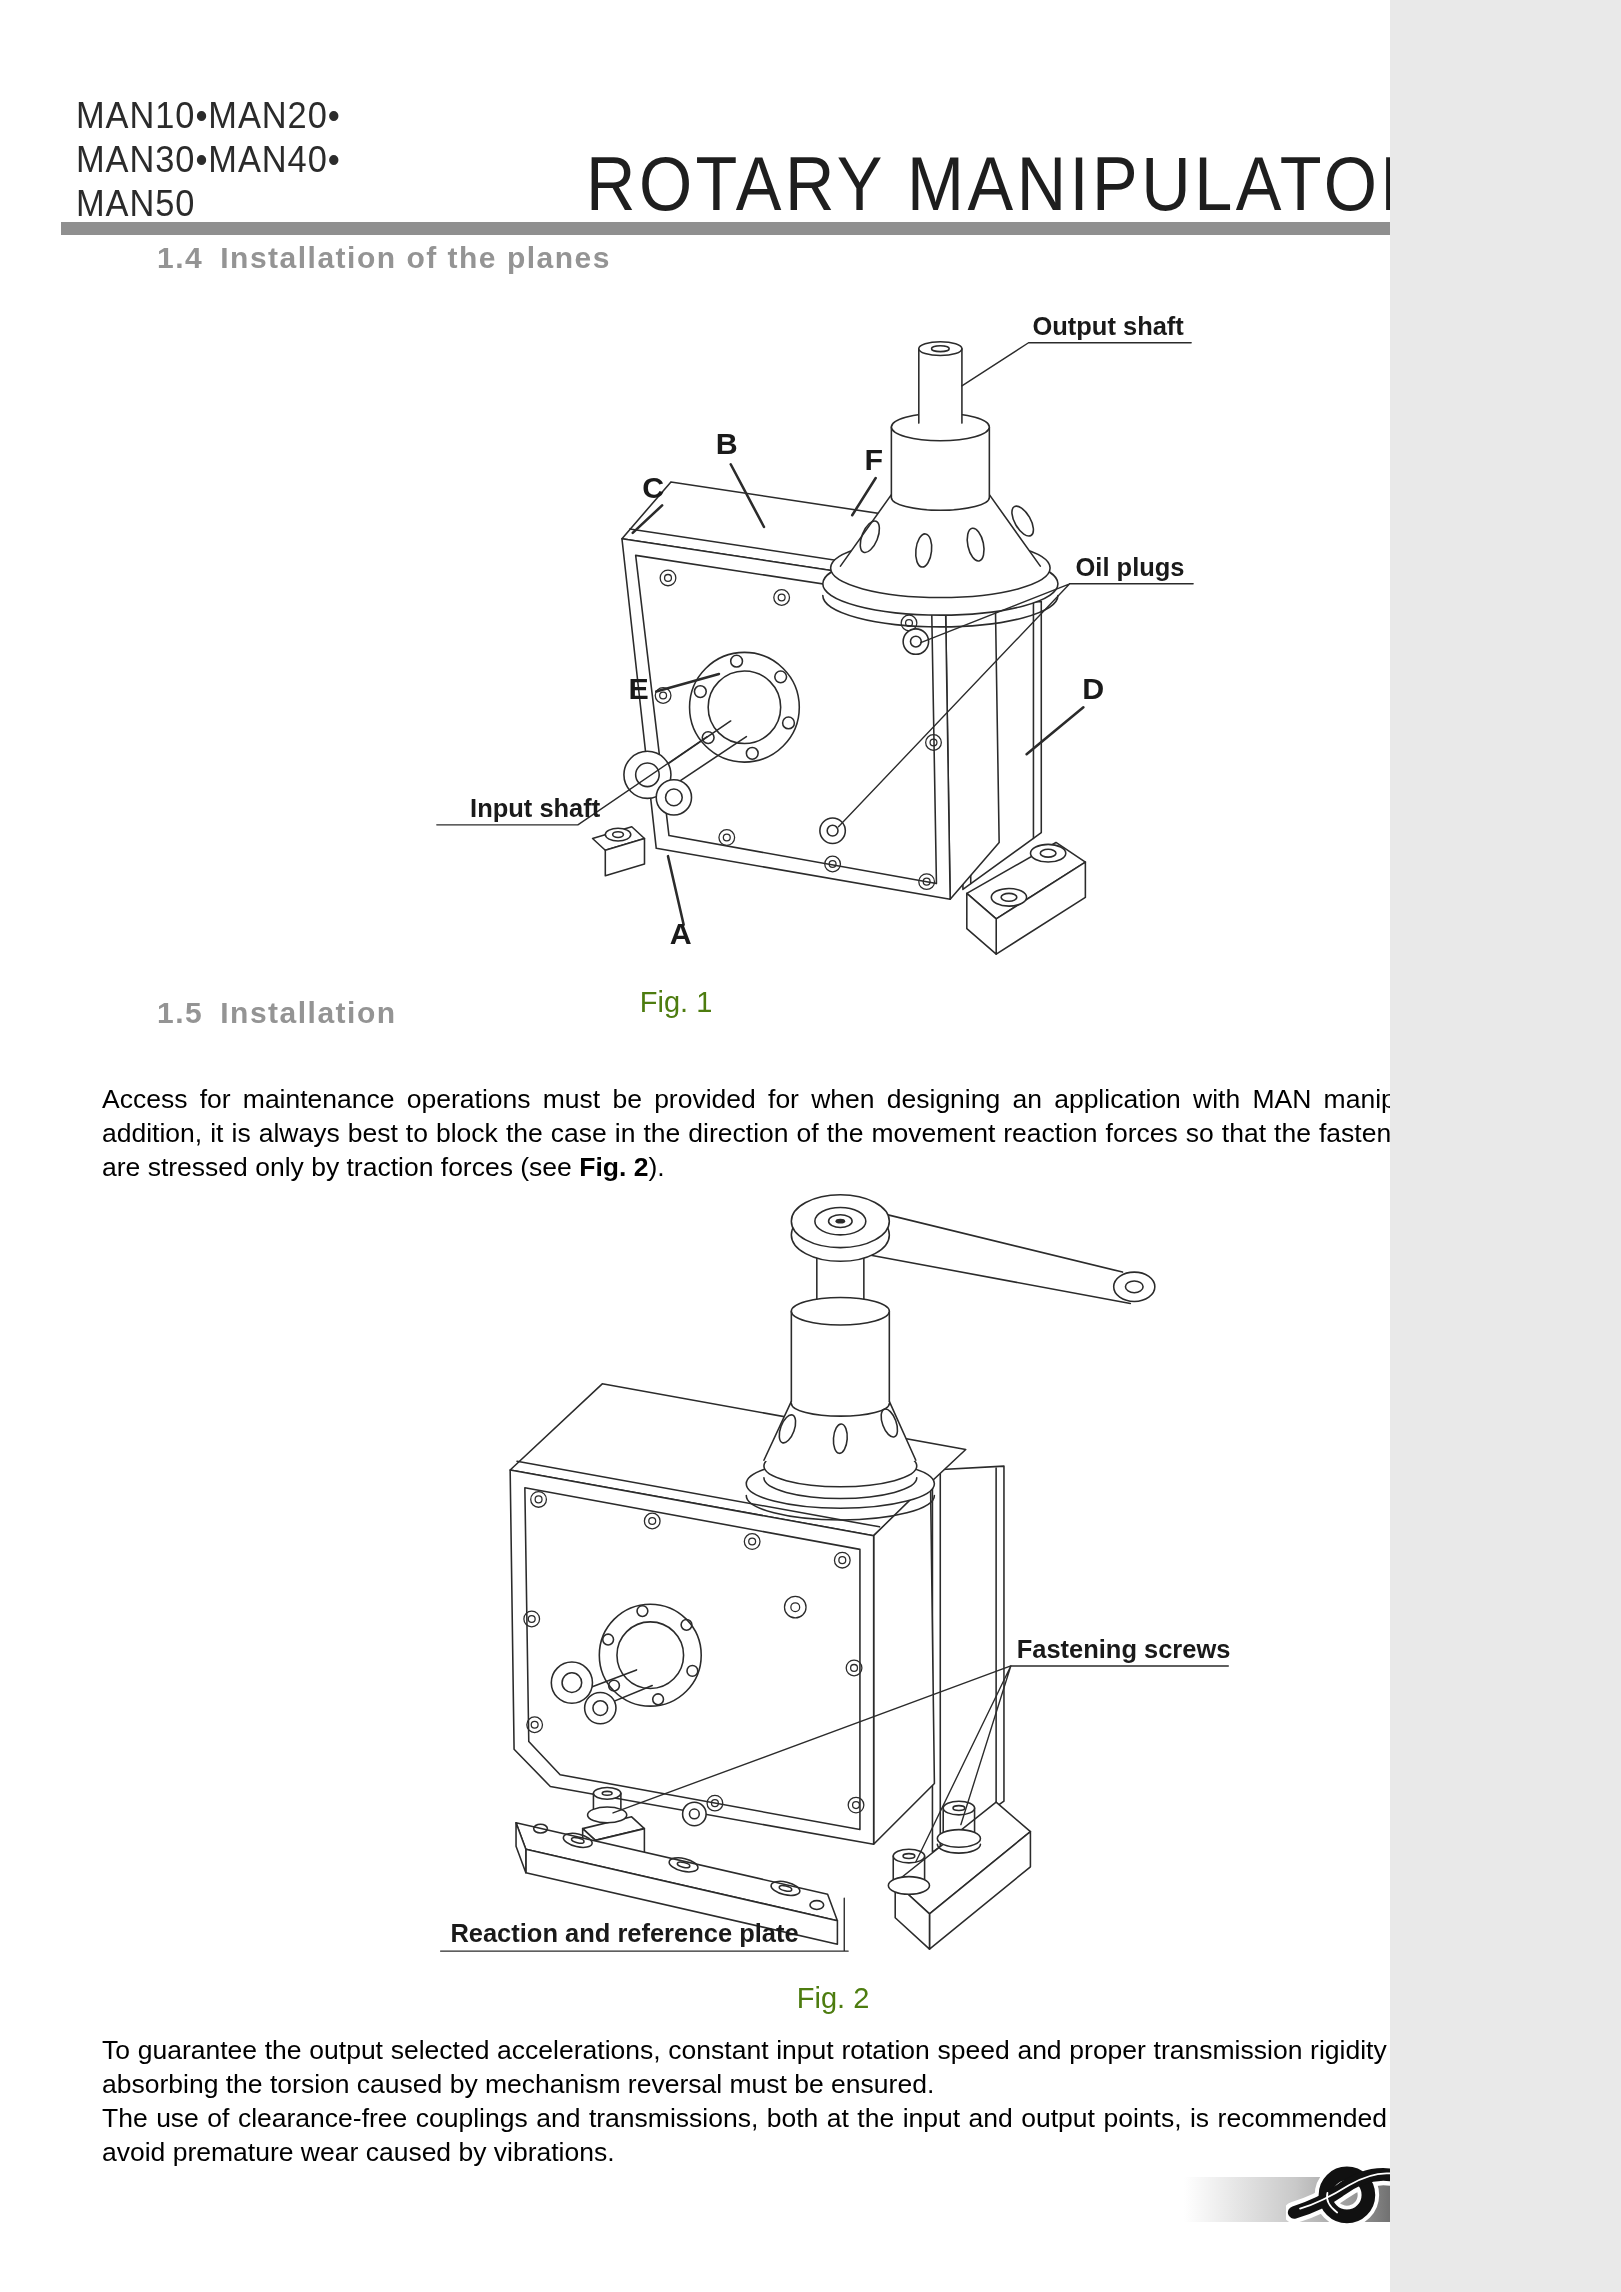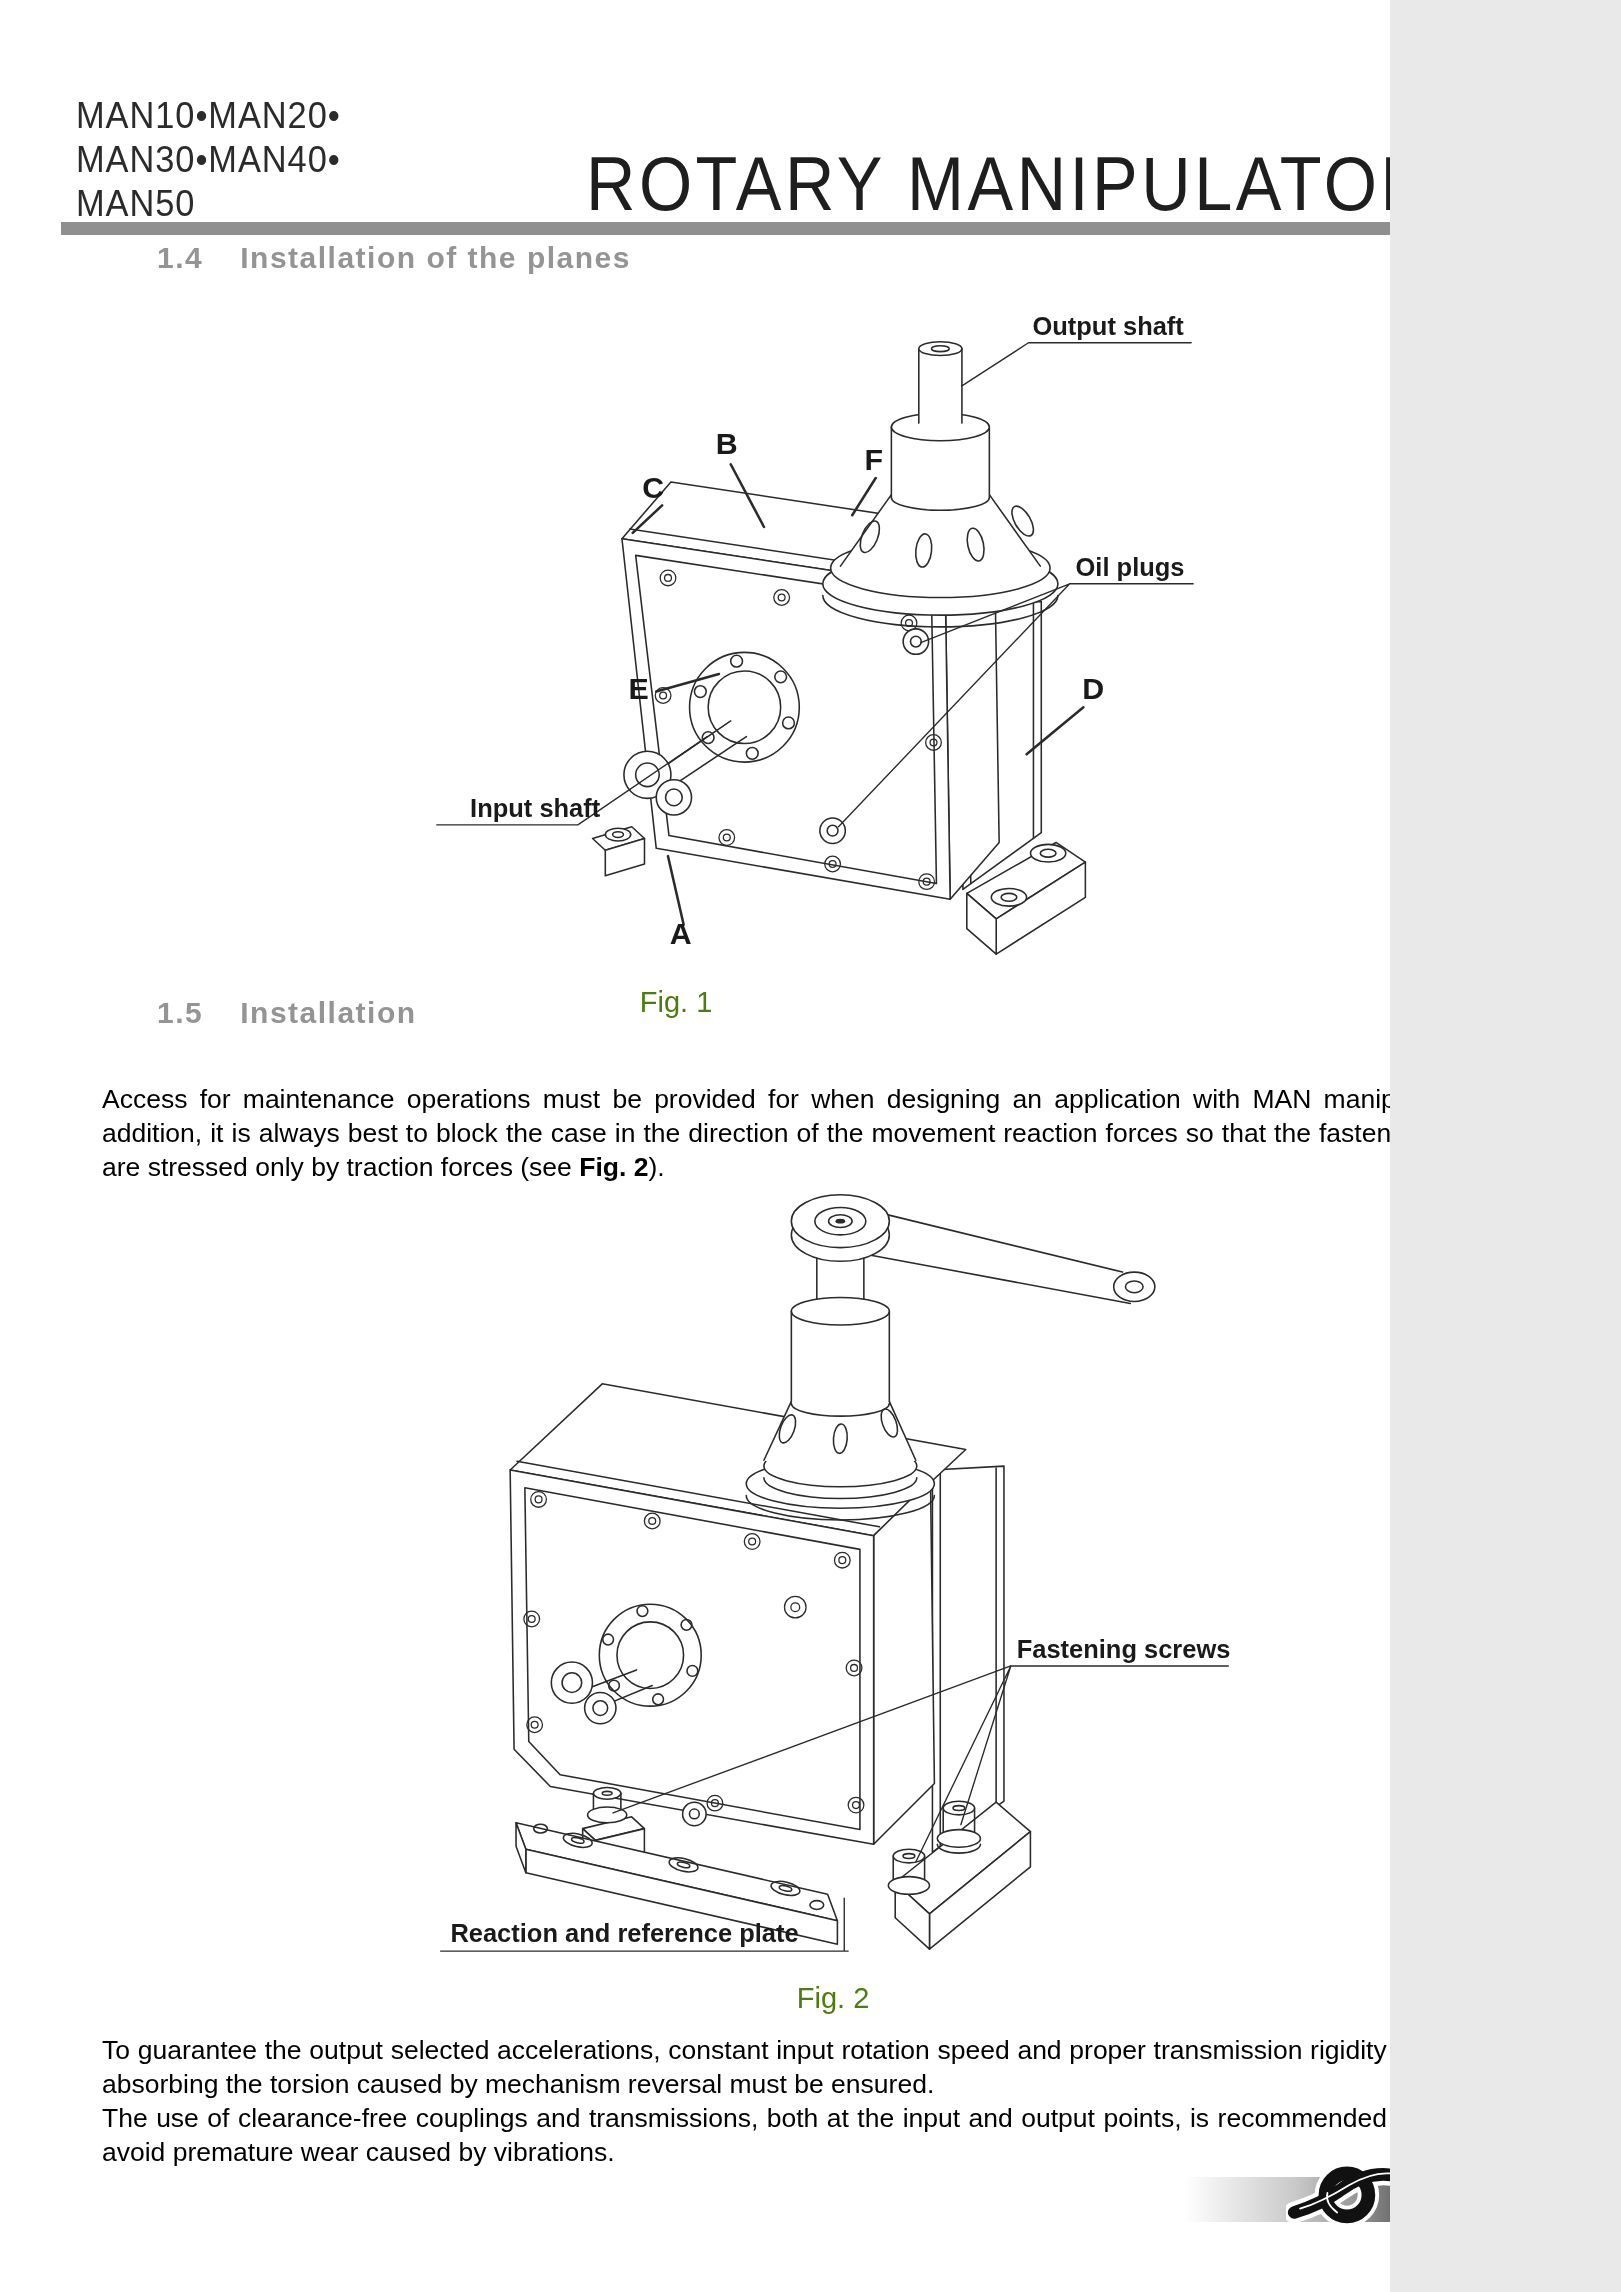--- a/index.html
+++ b/index.html
@@ -6,21 +6,21 @@
   .page{position:relative;width:1390px;height:2293px;background:#ffffff;overflow:hidden;
         font-family:"Liberation Sans",sans-serif;color:#333;}
   
   .models{position:absolute;left:76px;top:94px;font-size:37px;line-height:44px;
           letter-spacing:1px;color:#2b2b2b;transform:scaleX(0.93);transform-origin:left top;white-space:nowrap;}
   .doc-title{position:absolute;left:586px;top:140px;font-size:76px;letter-spacing:3.9px;color:#1e1e1e;
           transform:scaleX(0.90);transform-origin:left top;white-space:nowrap;font-weight:400;}
   .rule{position:absolute;left:61px;top:222px;width:1509px;height:12.7px;background:#8f8f8f;}
   
   .sec{position:absolute;font-size:30px;font-weight:bold;color:#949494;letter-spacing:1.5px;white-space:nowrap;}
-  .sec .num{display:inline-block;margin-right:37px;}
+  .sec .num{display:inline-block;margin-right:17px;}
   .sec14{left:157px;top:241px;}
   .sec15{left:157px;top:996px;}
   
   .para{position:absolute;left:102px;width:1415px;font-size:26.5px;line-height:34px;color:#000000;
         text-align:justify;text-align-last:left;}
   .para p{margin:0;}
   .p-install{top:1082px;}
   .p-bottom{top:2033px;}
   .boldref{font-weight:bold;}
   

